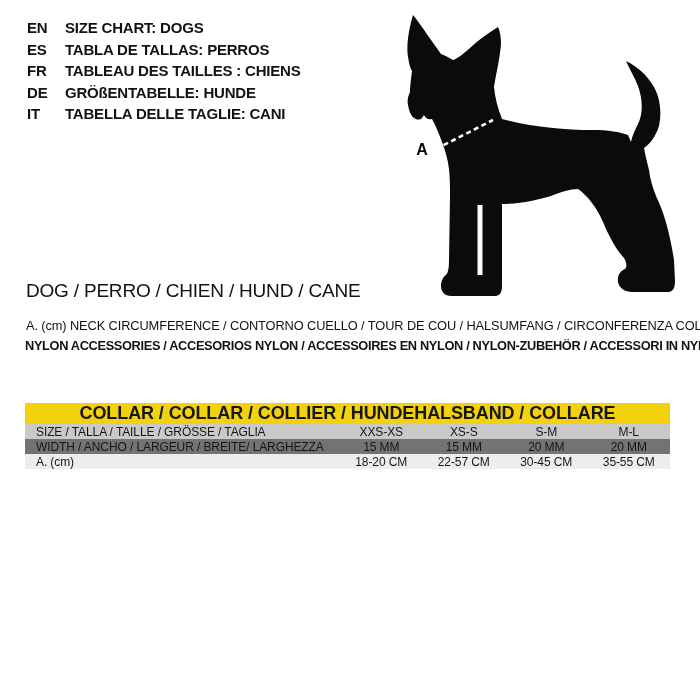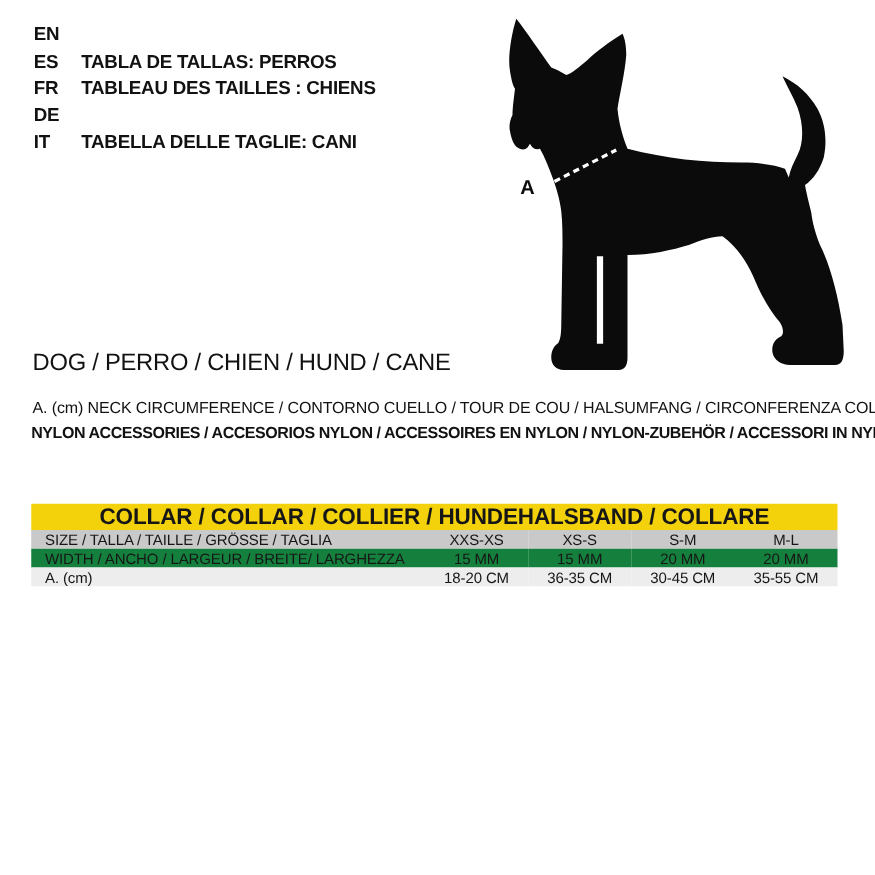--- a/index.html
+++ b/index.html
@@ -43,42 +43,44 @@
     font-size:12px; letter-spacing:-0.1px; color:#161616;
   }
   .size-table th.hdr {
     background:var(--header-yellow,#F4D20B);
     height:18px; padding:0;
     font-size:18px; font-weight:700; text-align:center;
   }
   .size-table td { height:15px; padding:0; text-align:center; font-weight:400; white-space:nowrap; }
   .size-table td.lbl { text-align:left; padding-left:11px; }
   .size-table tr.r0 { background:var(--row-gray,#C9C9C9);padding-left:29px; }
-  .size-table tr.r1 { background:#15803d; }
+  .size-table tr.r1 { background:#737373; }
   .size-table tr.r2 { background:var(--row-light,#EDEDED); }
 </style>
 </head>
 <body>
 
 <div class="page">
 
   <div class="lang-list">
     <div class="lang-row">
       <span class="lang-code">EN</span>
+      <span>SIZE CHART: DOGS</span>
     </div>
     <div class="lang-row">
       <span class="lang-code">ES</span>
       <span>TABLA DE TALLAS: PERROS</span>
     </div>
     <div class="lang-row">
       <span class="lang-code">FR</span>
       <span>TABLEAU DES TAILLES : CHIENS</span>
     </div>
     <div class="lang-row">
       <span class="lang-code">DE</span>
+      <span>GRÖßENTABELLE: HUNDE</span>
     </div>
     <div class="lang-row">
       <span class="lang-code">IT</span>
       <span>TABELLA DELLE TAGLIE: CANI</span>
     </div>
   </div>
 
   <svg class="dog-fig" viewBox="0 0 292 292" aria-hidden="true">
     <path fill="var(--silhouette,#0B0B0B)" d="M 15,7
          C 11,20 8,38 10,49
@@ -163,20 +165,20 @@
       <tr class="r1">
         <td class="lbl">WIDTH / ANCHO / LARGEUR / BREITE/ LARGHEZZA</td>
         <td>15 MM</td>
         <td>15 MM</td>
         <td>20 MM</td>
         <td>20 MM</td>
       </tr>
       <tr class="r2">
         <td class="lbl">A. (cm)</td>
         <td>18-20 CM</td>
-        <td>36-35 CM</td>
+        <td>22-57 CM</td>
         <td>30-45 CM</td>
         <td>35-55 CM</td>
       </tr>
     </tbody>
   </table>
 
 </div>
 
 </body></html>

